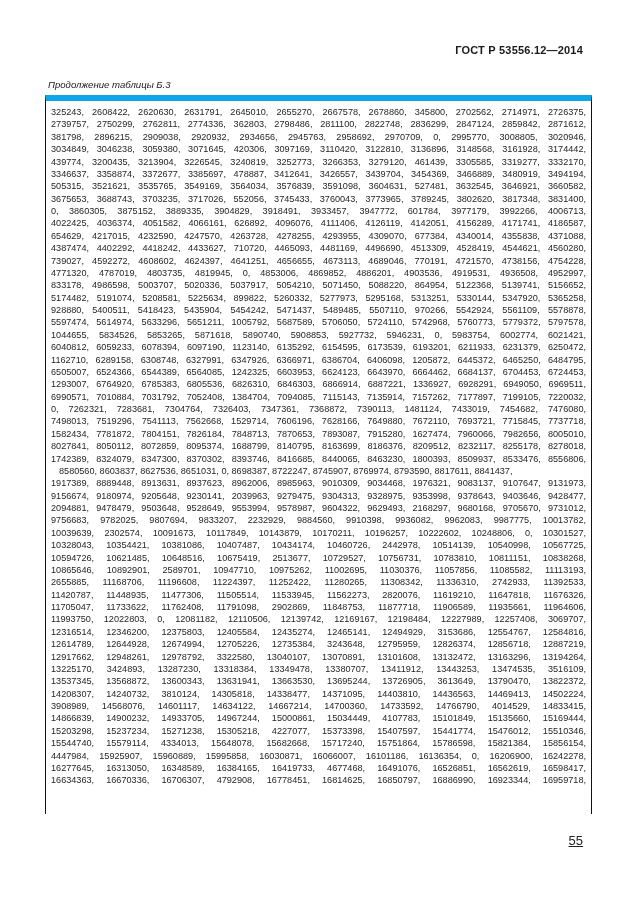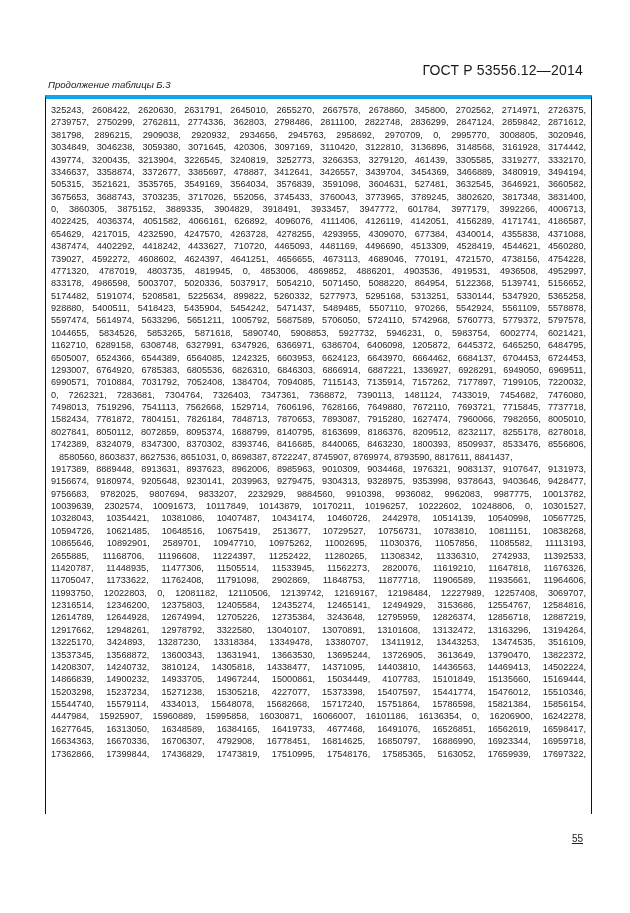--- a/index.html
+++ b/index.html
@@ -1,29 +1,29 @@
 <!DOCTYPE html>
 <html><head>
 <meta charset="utf-8">
 <style>
   html, body { margin: 0; padding: 0; background: #ffffff; }
   body { width: 630px; height: 913px; position: relative; overflow: hidden;
          font-family: "Liberation Sans", sans-serif; color: #1a1a1a; }
-  .doc-header { position: absolute; top: 62px; right: 47px; font-weight: normal;
-                font-size: 14px; letter-spacing: 0.2px; }
+  .doc-header { position: absolute; top: 44px; right: 47px; font-weight: bold;
+                font-size: 11px; letter-spacing: 0.2px; }
   .caption { position: absolute; top: 79px; left: 48px; font-style: italic;
              font-size: 9.6px; color: #222; }
   .table-box { position: absolute; left: 45px; top: 95px; width: 547px; height: 719px;
-               border-top: 4px solid #0ea5e9; border-left: 1px solid #111; border-right: 1px solid #111;
+               border-top: 6px solid #0ea5e9; border-left: 1px solid #111; border-right: 1px solid #111;
                box-sizing: border-box; }
   .lines { position: absolute; left: 5px; right: 5px; top: 5px; }
   .line { font-size: 9.15px; line-height: 12.38px; height: 12.38px; white-space: nowrap;
           text-align: justify; text-align-last: justify; overflow: hidden; color: #1e1e1e; }
   .line.last-partial { text-align-last: left; padding-left: 8px; }
-  .page-num { position: absolute; top: 833px; right: 47px; font-size: 10px; color: #222; text-decoration: underline; }
+  .page-num { position: absolute; top: 833px; right: 47px; font-size: 13px; color: #222; text-decoration: underline; }
 </style>
 </head>
 <body>
 
 <div>
   <div class="doc-header">ГОСТ Р 53556.12—2014</div>
   <div class="caption">Продолжение таблицы Б.3</div>
 
   <div class="table-box">
     <div class="lines" id="lines">
@@ -39,51 +39,53 @@
         <div class="line">4022425, 4036374, 4051582, 4066161, 626892, 4096076, 4111406, 4126119, 4142051, 4156289, 4171741, 4186587,</div>
         <div class="line">654629, 4217015, 4232590, 4247570, 4263728, 4278255, 4293955, 4309070, 677384, 4340014, 4355838, 4371088,</div>
         <div class="line">4387474, 4402292, 4418242, 4433627, 710720, 4465093, 4481169, 4496690, 4513309, 4528419, 4544621, 4560280,</div>
         <div class="line">739027, 4592272, 4608602, 4624397, 4641251, 4656655, 4673113, 4689046, 770191, 4721570, 4738156, 4754228,</div>
         <div class="line">4771320, 4787019, 4803735, 4819945, 0, 4853006, 4869852, 4886201, 4903536, 4919531, 4936508, 4952997,</div>
         <div class="line">833178, 4986598, 5003707, 5020336, 5037917, 5054210, 5071450, 5088220, 864954, 5122368, 5139741, 5156652,</div>
         <div class="line">5174482, 5191074, 5208581, 5225634, 899822, 5260332, 5277973, 5295168, 5313251, 5330144, 5347920, 5365258,</div>
         <div class="line">928880, 5400511, 5418423, 5435904, 5454242, 5471437, 5489485, 5507110, 970266, 5542924, 5561109, 5578878,</div>
         <div class="line">5597474, 5614974, 5633296, 5651211, 1005792, 5687589, 5706050, 5724110, 5742968, 5760773, 5779372, 5797578,</div>
         <div class="line">1044655, 5834526, 5853265, 5871618, 5890740, 5908853, 5927732, 5946231, 0, 5983754, 6002774, 6021421,</div>
+        <div class="line">6040812, 6059233, 6078394, 6097190, 1123140, 6135292, 6154595, 6173539, 6193201, 6211933, 6231379, 6250472,</div>
         <div class="line">1162710, 6289158, 6308748, 6327991, 6347926, 6366971, 6386704, 6406098, 1205872, 6445372, 6465250, 6484795,</div>
         <div class="line">6505007, 6524366, 6544389, 6564085, 1242325, 6603953, 6624123, 6643970, 6664462, 6684137, 6704453, 6724453,</div>
         <div class="line">1293007, 6764920, 6785383, 6805536, 6826310, 6846303, 6866914, 6887221, 1336927, 6928291, 6949050, 6969511,</div>
         <div class="line">6990571, 7010884, 7031792, 7052408, 1384704, 7094085, 7115143, 7135914, 7157262, 7177897, 7199105, 7220032,</div>
         <div class="line">0, 7262321, 7283681, 7304764, 7326403, 7347361, 7368872, 7390113, 1481124, 7433019, 7454682, 7476080,</div>
         <div class="line">7498013, 7519296, 7541113, 7562668, 1529714, 7606196, 7628166, 7649880, 7672110, 7693721, 7715845, 7737718,</div>
         <div class="line">1582434, 7781872, 7804151, 7826184, 7848713, 7870653, 7893087, 7915280, 1627474, 7960066, 7982656, 8005010,</div>
         <div class="line">8027841, 8050112, 8072859, 8095374, 1688799, 8140795, 8163699, 8186376, 8209512, 8232117, 8255178, 8278018,</div>
         <div class="line">1742389, 8324079, 8347300, 8370302, 8393746, 8416685, 8440065, 8463230, 1800393, 8509937, 8533476, 8556806,</div>
         <div class="line last-partial">8580560, 8603837, 8627536, 8651031, 0, 8698387, 8722247, 8745907, 8769974, 8793590, 8817611, 8841437,</div>
         <div class="line">1917389, 8889448, 8913631, 8937623, 8962006, 8985963, 9010309, 9034468, 1976321, 9083137, 9107647, 9131973,</div>
         <div class="line">9156674, 9180974, 9205648, 9230141, 2039963, 9279475, 9304313, 9328975, 9353998, 9378643, 9403646, 9428477,</div>
+        <div class="line">2094881, 9478479, 9503648, 9528649, 9553994, 9578987, 9604322, 9629493, 2168297, 9680168, 9705670, 9731012,</div>
         <div class="line">9756683, 9782025, 9807694, 9833207, 2232929, 9884560, 9910398, 9936082, 9962083, 9987775, 10013782,</div>
         <div class="line">10039639, 2302574, 10091673, 10117849, 10143879, 10170211, 10196257, 10222602, 10248806, 0, 10301527,</div>
         <div class="line">10328043, 10354421, 10381086, 10407487, 10434174, 10460726, 2442978, 10514139, 10540998, 10567725,</div>
         <div class="line">10594726, 10621485, 10648516, 10675419, 2513677, 10729527, 10756731, 10783810, 10811151, 10838268,</div>
         <div class="line">10865646, 10892901, 2589701, 10947710, 10975262, 11002695, 11030376, 11057856, 11085582, 11113193,</div>
         <div class="line">2655885, 11168706, 11196608, 11224397, 11252422, 11280265, 11308342, 11336310, 2742933, 11392533,</div>
         <div class="line">11420787, 11448935, 11477306, 11505514, 11533945, 11562273, 2820076, 11619210, 11647818, 11676326,</div>
         <div class="line">11705047, 11733622, 11762408, 11791098, 2902869, 11848753, 11877718, 11906589, 11935661, 11964606,</div>
         <div class="line">11993750, 12022803, 0, 12081182, 12110506, 12139742, 12169167, 12198484, 12227989, 12257408, 3069707,</div>
         <div class="line">12316514, 12346200, 12375803, 12405584, 12435274, 12465141, 12494929, 3153686, 12554767, 12584816,</div>
         <div class="line">12614789, 12644928, 12674994, 12705226, 12735384, 3243648, 12795959, 12826374, 12856718, 12887219,</div>
         <div class="line">12917662, 12948261, 12978792, 3322580, 13040107, 13070891, 13101608, 13132472, 13163296, 13194264,</div>
         <div class="line">13225170, 3424893, 13287230, 13318384, 13349478, 13380707, 13411912, 13443253, 13474535, 3516109,</div>
         <div class="line">13537345, 13568872, 13600343, 13631941, 13663530, 13695244, 13726905, 3613649, 13790470, 13822372,</div>
         <div class="line">14208307, 14240732, 3810124, 14305818, 14338477, 14371095, 14403810, 14436563, 14469413, 14502224,</div>
+        <div class="line">3908989, 14568076, 14601117, 14634122, 14667214, 14700360, 14733592, 14766790, 4014529, 14833415,</div>
         <div class="line">14866839, 14900232, 14933705, 14967244, 15000861, 15034449, 4107783, 15101849, 15135660, 15169444,</div>
         <div class="line">15203298, 15237234, 15271238, 15305218, 4227077, 15373398, 15407597, 15441774, 15476012, 15510346,</div>
         <div class="line">15544740, 15579114, 4334013, 15648078, 15682668, 15717240, 15751864, 15786598, 15821384, 15856154,</div>
         <div class="line">4447984, 15925907, 15960889, 15995858, 16030871, 16066007, 16101186, 16136354, 0, 16206900, 16242278,</div>
         <div class="line">16277645, 16313050, 16348589, 16384165, 16419733, 4677468, 16491076, 16526851, 16562619, 16598417,</div>
         <div class="line">16634363, 16670336, 16706307, 4792908, 16778451, 16814625, 16850797, 16886990, 16923344, 16959718,</div>
-        <div class="line">17362866, 17399844, 17436829, 17473819, 17510995, 17548176, 17585365, 5163052, 17659939, 17697322,</div>
       </div>
   </div>
 
   <div class="page-num">55</div>
 </div>
 
 </body></html>

